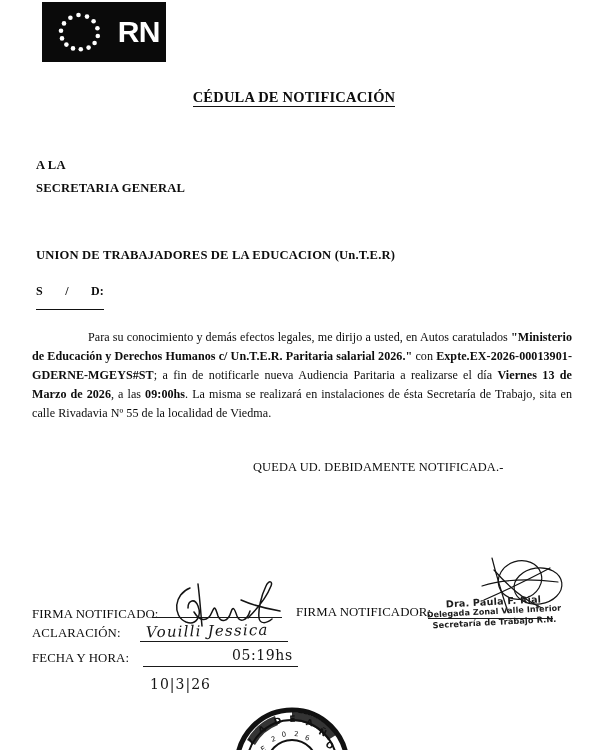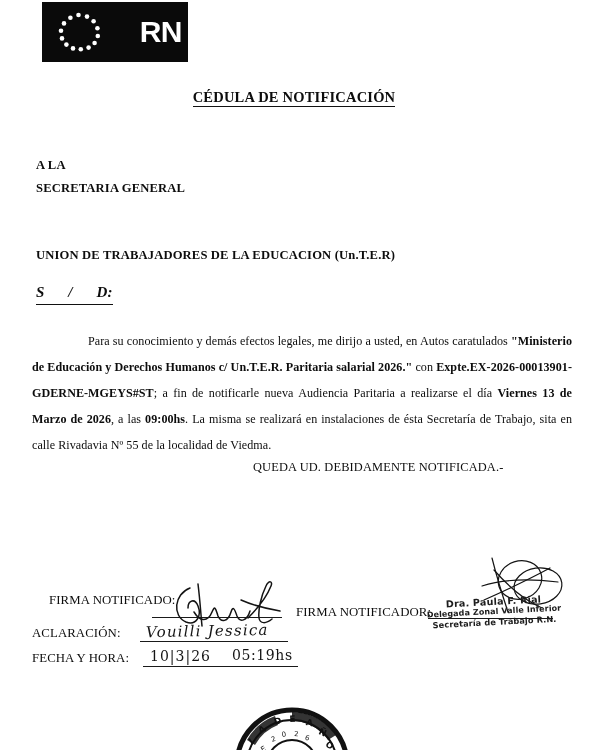--- a/index.html
+++ b/index.html
@@ -15,21 +15,21 @@
     overflow: hidden;
     font-family: "Liberation Serif", "DejaVu Serif", serif;
     color: #0d0d0d;
   }
 
   
   #logo {
     position: absolute;
     left: 42px;
     top: 2px;
-    width: 146px;
+    width: 124px;
     height: 60px;
     background: #0a0a0a;
   }
   #logo-dots {
     position: absolute;
     left: 0px;
     top: 0px;
     width: 73px;
     height: 60px;
   }
@@ -73,37 +73,36 @@
   }
   #addr-1 { top: 158px; }
   #addr-2 { top: 181px; }
   #addr-3 { top: 215px; }
   #addr-4 { top: 248px; }
 
   #sd {
     position: absolute;
     left: 36px;
     top: 284px;
-    font-size: 15px;
+    font-size: 12px;
     font-weight: bold;
     border-bottom: 1.4px solid #111;
-    padding-bottom: 3px;
+    padding-bottom: 10px;
     letter-spacing: 0.15px;
-    font-style: italic;
   }
   #sd .sp { display: inline-block; width: 16px; }
 
   
   #body-par {
     position: absolute;
     left: 32px;
     top: 316px;
     width: 540px;
     font-size: 12.1px;
-    line-height: 26px;
+    line-height: 19px;
     text-align: justify;
     text-indent: 56px;
     letter-spacing: 0.05px;
   }
   #body-par b { font-weight: bold; }
 
   
   #closing-1 {
     position: absolute;
     left: 253px;
@@ -121,21 +120,21 @@
     white-space: nowrap;
   }
 
   
   .sig-label {
     position: absolute;
     font-size: 12.8px;
     letter-spacing: 0.1px;
     white-space: nowrap;
   }
-  #lbl-firma-notificado { left: 32px; top: 593px; margin-left: 17px; }
+  #lbl-firma-notificado { left: 32px; top: 607px; }
   #lbl-aclaracion       { left: 32px; top: 626px; }
   #lbl-fecha-hora       { left: 32px; top: 651px; }
   #lbl-firma-notificador{ left: 296px; top: 605px; }
 
   .sig-rule {
     position: absolute;
     border-bottom: 1.1px solid #1a1a1a;
   }
   #rule-1 { left: 152px; top: 617px; width: 130px; }
   #rule-2 { left: 140px; top: 641px; width: 148px; }
@@ -150,21 +149,21 @@
     color: #151515;
     white-space: nowrap;
   }
   #hand-aclaracion {
     left: 146px; top: 622px;
     font-size: 15px;
     letter-spacing: 1.2px;
     transform: rotate(-1.2deg);
   }
   #hand-fecha {
-    left: 150px; top: 648px;
+    left: 150px; top: 676px;
     font-size: 14px;
     letter-spacing: 1px;
     font-style: normal;
   }
   #hand-hora {
     left: 232px; top: 647px;
     font-size: 14px;
     letter-spacing: 0.6px;
     font-style: normal;
   }

